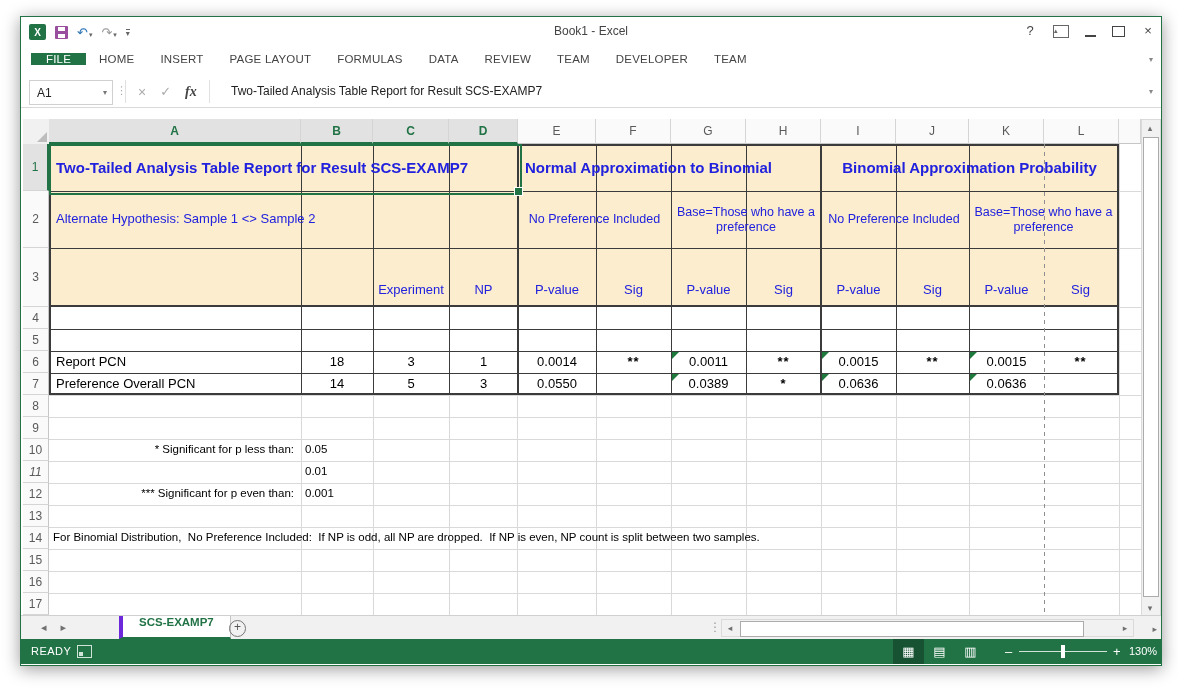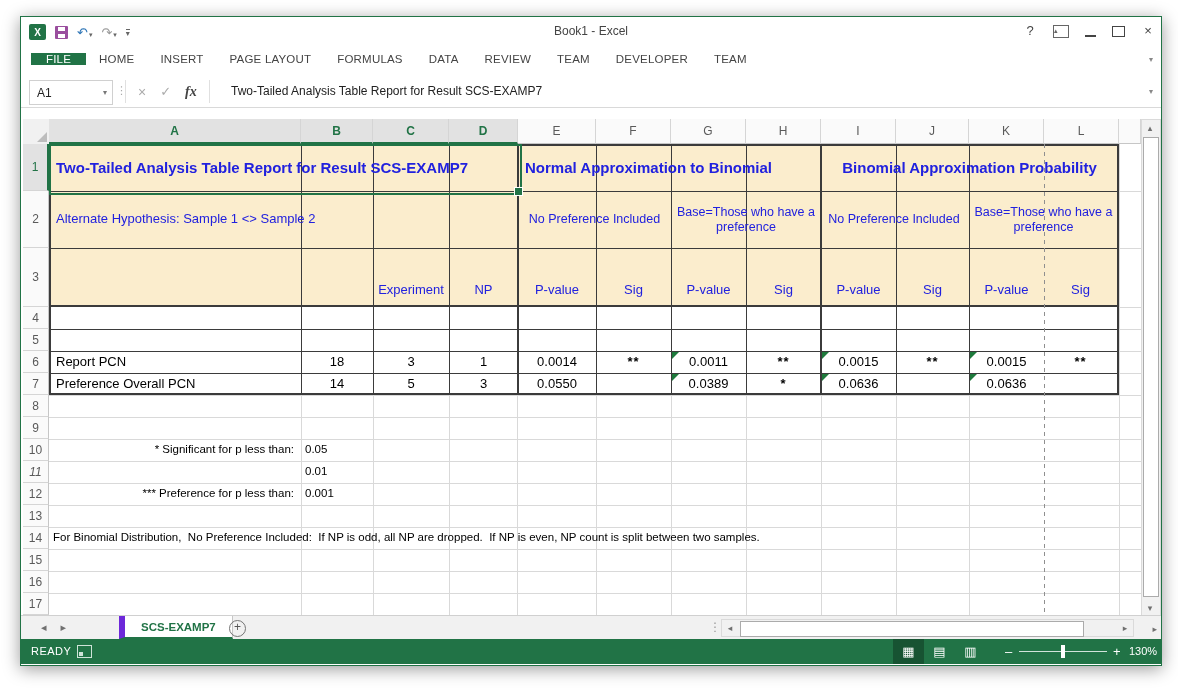--- a/index.html
+++ b/index.html
@@ -85,22 +85,22 @@
   .note{font-size:11.5px;}
   .pre{white-space:pre;}
 
   
   .vscroll{position:absolute;left:1120px;top:102px;width:18px;height:496px;background:#F1F1F1;border:1px solid #DADADA;}
   .vs-arrow{position:absolute;left:0;width:16px;height:16px;color:#707070;font-size:9px;display:flex;align-items:center;justify-content:center;background:#F1F1F1;}
   .vs-thumb{position:absolute;left:1px;top:17px;width:14px;height:458px;background:#fff;border:1px solid #ABABAB;}
   .tabbar{position:absolute;left:0;top:598px;width:100%;height:24px;background:#F1F1F1;border-top:1px solid #D0D0D0;}
   .sheetnav{position:absolute;left:20px;top:5px;color:#707070;font-size:11px;letter-spacing:14px;}
   .sheettab{position:absolute;left:98px;top:0;height:23px;padding:0 16px;background:#fff;
-    border-right:1px solid #C6C6C6;border-left:6px solid #6d28d9;border-bottom:2px solid #217346;
-    display:flex;align-items:center;color:#217346;font-weight:700;font-size:11.5px;box-sizing:border-box;}
+    border-right:1px solid #C6C6C6;border-left:4px solid #6d28d9;border-bottom:2px solid #217346;
+    display:flex;color:#217346;font-weight:700;font-size:11.5px;box-sizing:border-box;}
   .addsheet{position:absolute;left:208px;top:4px;width:15px;height:15px;border:1px solid #757575;border-radius:50%;
     color:#555;font-size:12px;line-height:13px;text-align:center;}
   .hdots{position:absolute;left:688px;top:4px;color:#999;font-size:12px;}
   .hscroll{position:absolute;left:700px;top:3px;width:413px;height:18px;background:#F1F1F1;border:1px solid #DADADA;box-sizing:border-box;}
   .hs-arrow{position:absolute;top:0;width:16px;height:16px;color:#707070;font-size:9px;display:flex;align-items:center;justify-content:center;}
   .hs-thumb{position:absolute;left:18px;top:1px;width:342px;height:14px;background:#fff;border:1px solid #ABABAB;}
   .tab-stub{position:absolute;right:4px;top:8px;color:#707070;font-size:9px;}
 
   
   .statusbar{position:absolute;left:0;top:622px;width:100%;height:25px;background:#217346;color:#fff;}
@@ -268,21 +268,21 @@
   <div class="c ctr" style="left:650px;top:356px;width:75px;height:22px">0.0389</div>
   <div class="c ctr sig" style="left:725px;top:356px;width:75px;height:22px">*</div>
   <div class="c ctr" style="left:800px;top:356px;width:75px;height:22px">0.0636</div>
   <div class="c ctr sig" style="left:875px;top:356px;width:73px;height:22px"></div>
   <div class="c ctr" style="left:948px;top:356px;width:75px;height:22px">0.0636</div>
   <div class="c ctr sig" style="left:1023px;top:356px;width:73px;height:22px"></div>
 
   <div class="c ralign note" style="left:28px;top:422px;width:250px;height:22px">* Significant for p less than:</div>
   <div class="c note" style="left:284px;top:422px;width:90px;height:22px">0.05</div>
   <div class="c note" style="left:284px;top:444px;width:90px;height:22px">0.01</div>
-  <div class="c ralign note" style="left:28px;top:466px;width:250px;height:22px">*** Preference for p less than:</div>
+  <div class="c ralign note" style="left:28px;top:466px;width:250px;height:22px">*** Significant for p even than:</div>
   <div class="c note" style="left:284px;top:466px;width:90px;height:22px">0.001</div>
 
   <div class="c note pre" style="left:32px;top:510px;width:960px;height:22px">For Binomial Distribution,  No Preference Included:  If NP is odd, all NP are dropped.  If NP is even, NP count is split between two samples.</div>
 
   <div id="triangles">
       <div class="tri" style="left: 651px; top: 335px; width: 7px; height: 7px; position: absolute; box-sizing: border-box;"></div>
       <div class="tri" style="left: 801px; top: 335px; width: 7px; height: 7px; position: absolute; box-sizing: border-box;"></div>
       <div class="tri" style="left: 949px; top: 335px; width: 7px; height: 7px; position: absolute; box-sizing: border-box;"></div>
       <div class="tri" style="left: 651px; top: 357px; width: 7px; height: 7px; position: absolute; box-sizing: border-box;"></div>
       <div class="tri" style="left: 801px; top: 357px; width: 7px; height: 7px; position: absolute; box-sizing: border-box;"></div>

